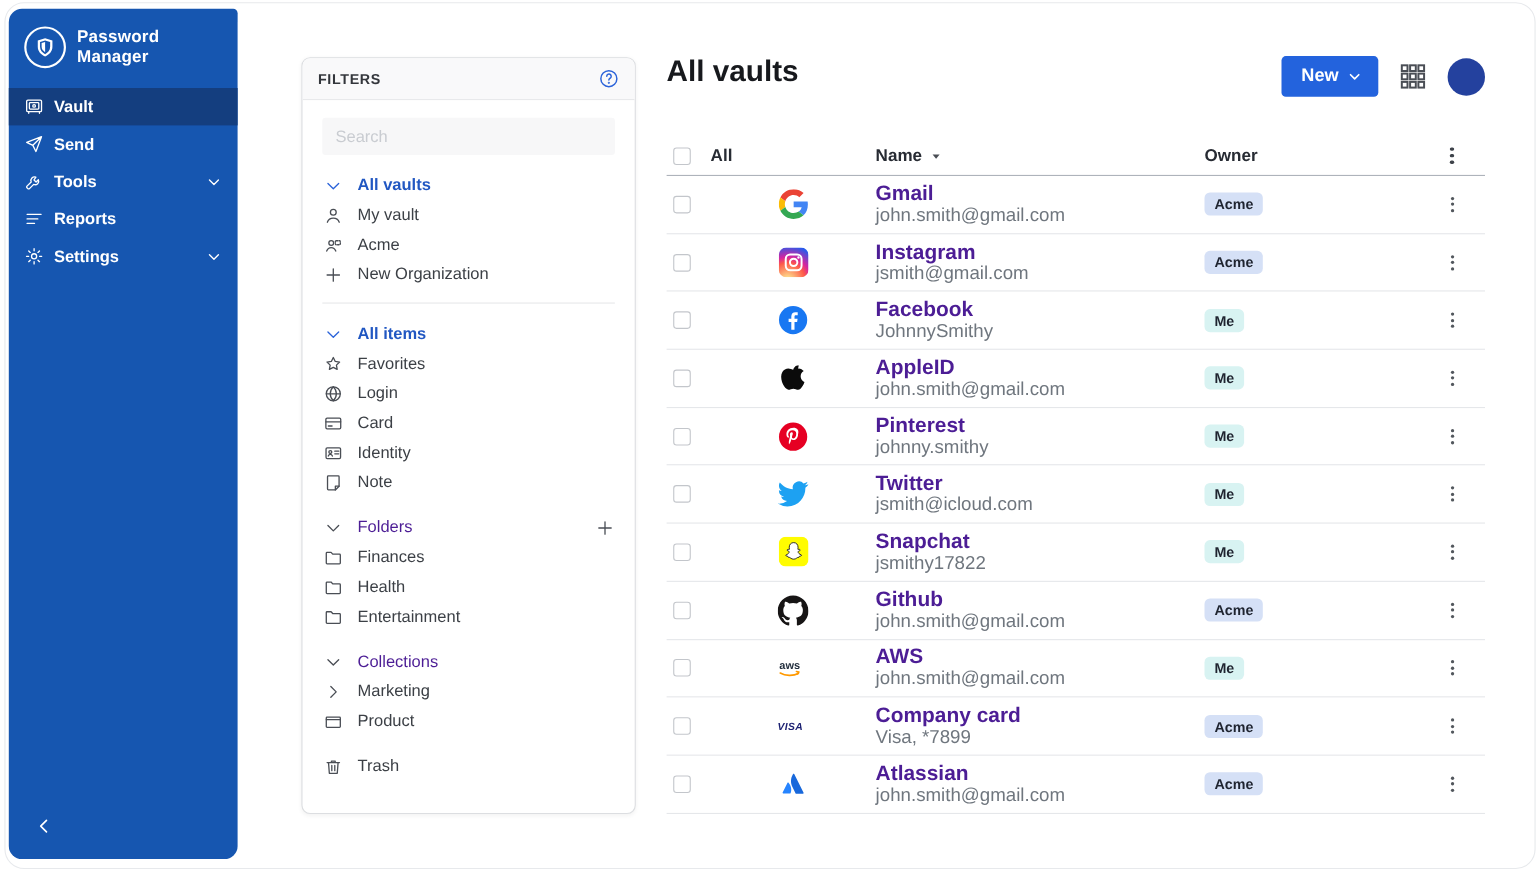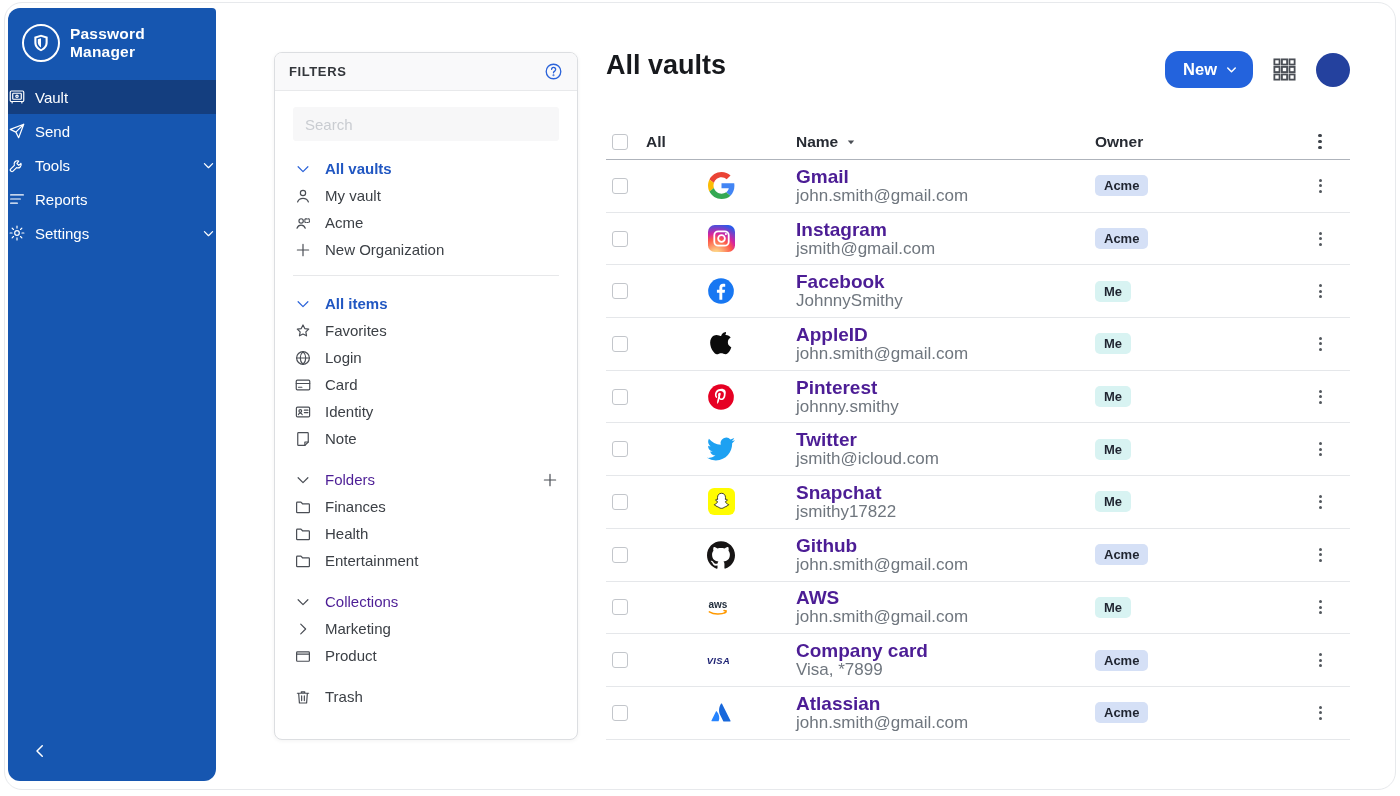--- a/index.html
+++ b/index.html
@@ -6,21 +6,21 @@
   html,body { width:1400px; height:796px; background:#fff; font-family:"Liberation Sans",sans-serif; overflow:hidden; }
   .frame { position:absolute; left:4px; top:2px; width:1392px; height:788px; border:1px solid #e7e9ec; border-radius:18px; background:#fff; }
 
   
   .sidebar { position:absolute; left:8px; top:8px; width:208px; height:773px; background:#1656b0;
              border-radius:12px 4px 12px 12px; color:#fff; }
   .logo-row { display:flex; align-items:center; gap:10px; padding:16px 14px 14px 14px; }
   .logo-badge { width:38px; height:38px; border-radius:50%; border:2.5px solid #fff; display:flex; align-items:center; justify-content:center; flex:0 0 auto; }
   .brand-title { font-size:15.5px; font-weight:600; letter-spacing:.2px; }
   .nav { margin-top:4px; }
-  .nav-item { display:flex; align-items:center; gap:9px; height:34px; padding:0 0; font-size:15px; font-weight:400; cursor:pointer; }
+  .nav-item { display:flex; align-items:center; gap:9px; height:34px; padding:0 14px; font-size:15px; font-weight:700; cursor:pointer; }
   .nav-item.active { background:#143e7f; }
   .nav-item .spacer { flex:1; }
   .nav-item svg { display:block; }
   .collapse-btn { position:absolute; left:18px; bottom:16px; width:28px; height:28px; display:flex; align-items:center; justify-content:center; cursor:pointer; }
 
   
   .filters-card { position:absolute; left:274px; top:52px; width:304px; height:688px; background:#fff;
                   border:1px solid #dcdee1; border-radius:8px; box-shadow:0 1px 4px rgba(0,0,0,.05); overflow:hidden; }
   .filters-header { height:38px; background:#f9f9fa; border-bottom:1px solid #e8e9eb; display:flex; align-items:center; justify-content:space-between; padding:0 14px; }
   .filters-title { font-size:13px; font-weight:700; letter-spacing:.6px; color:#33363b; }
@@ -34,21 +34,21 @@
   .f-row.hdr-active { color:#2157c2; font-weight:700; }
   .f-row.hdr-active .f-ic { color:#2b63d9; }
   .f-row.hdr-plain { color:#4c1d95; }
   .f-row .add-btn { margin-left:auto; color:#4a4e55; display:flex; cursor:pointer; }
   .f-divider { border:none; border-top:1px solid #e7e8ea; margin:12px 0 2px 0; }
 
   
   .main { position:absolute; left:606px; top:0; width:744px; height:790px; }
   .page-title { position:absolute; left:0; top:50px; font-size:27px; font-weight:600; color:#17191d; }
   .header-actions { position:absolute; right:0; top:51px; display:flex; align-items:center; gap:18px; }
-  .new-btn { background:#2363dd; color:#fff; border:none; border-radius:14px; height:37px; padding:0 14px 0 18px;
+  .new-btn { background:#2363dd; color:#fff; border:none; border-radius:4px; height:37px; padding:0 14px 0 18px;
              font-size:16.5px; font-weight:700; display:flex; align-items:center; gap:7px; cursor:pointer; font-family:"Liberation Sans",sans-serif; }
   .grid-btn { color:#4a4e55; display:flex; cursor:pointer; }
   .avatar { width:34px; height:34px; border-radius:50%; background:#24419e; cursor:pointer; }
 
   .table { position:absolute; left:0; top:124px; width:744px; }
   .t-grid { display:grid; grid-template-columns:34px 150px 1fr 215px 40px; align-items:center; padding-left:6px; }
   .t-head { height:36px; border-bottom:1px solid #aeb3bb; font-weight:700; font-size:15.5px; color:#272b33; }
   .t-head .all-label { justify-self:start; }
   .name-head { display:flex; align-items:center; gap:6px; cursor:pointer; }
   .sort-tri { color:#4a4e55; display:flex; }

